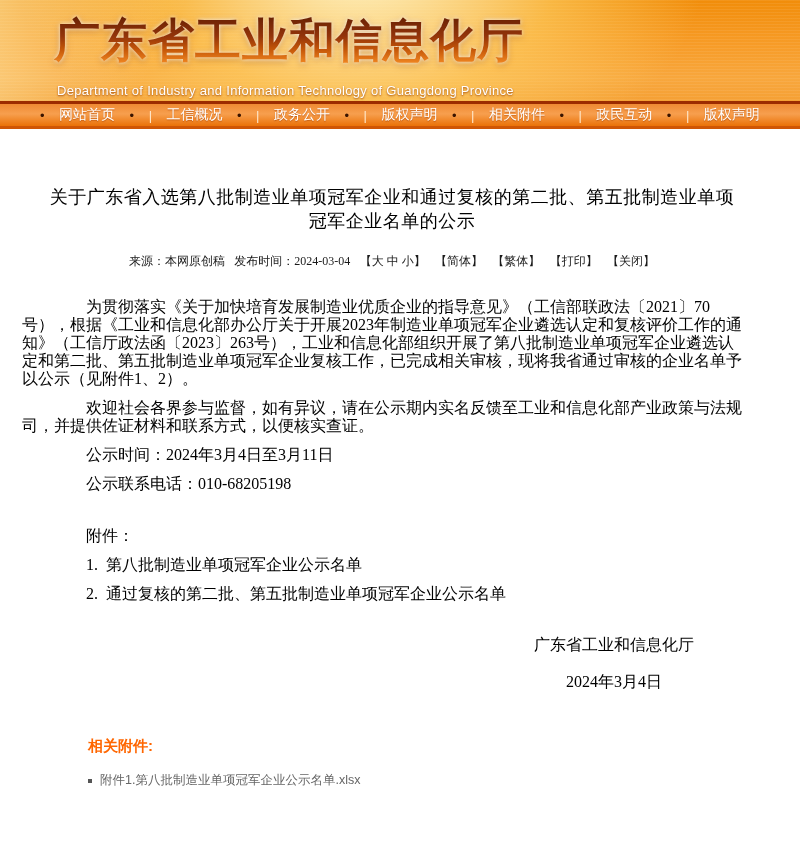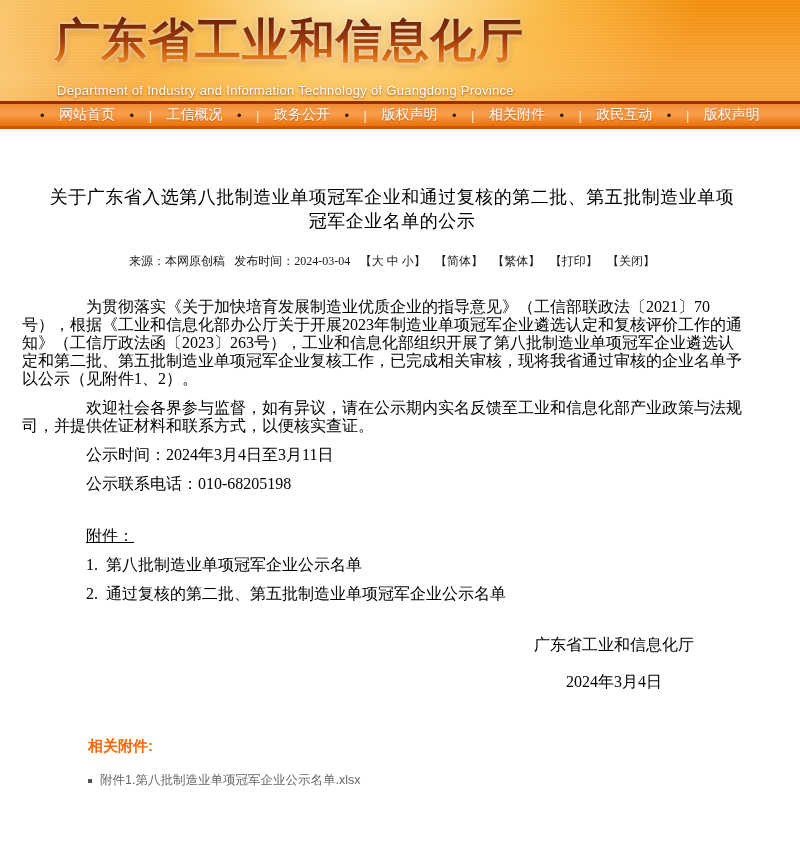--- a/index.html
+++ b/index.html
@@ -53,21 +53,21 @@
   .meta{
     text-align:center;font-size:12px;color:#1a1a1a;margin-bottom:28px;white-space:nowrap;
   }
   .meta span{margin:0 3px;font-family:Liberation Serif, serif;}
   .meta .ctrl{cursor:pointer;}
   .article{font-family:"Liberation Serif","DejaVu Serif",serif;color:#000;}
   .article p{
     font-size:16px;line-height:18px;margin:0 16px 11px 0;text-indent:64px;
     white-space:pre-wrap;
   }
-  .attach-label{margin-top:34px !important;text-decoration:underline;}
+  .attach-label{margin-top:34px !important;}
   .attach-item{text-indent:64px;}
   .signature-block{
     margin:30px 68px 0 auto;width:max-content;text-align:center;
     font-size:16px;line-height:23px;
   }
   .signature-date{margin-top:14px;}
   
   .related{margin-top:44px;padding-left:66px;}
   .related-heading{color:#ff6600;font-size:15px;font-weight:bold;margin:0 0 16px 0;}
   .related-file{

